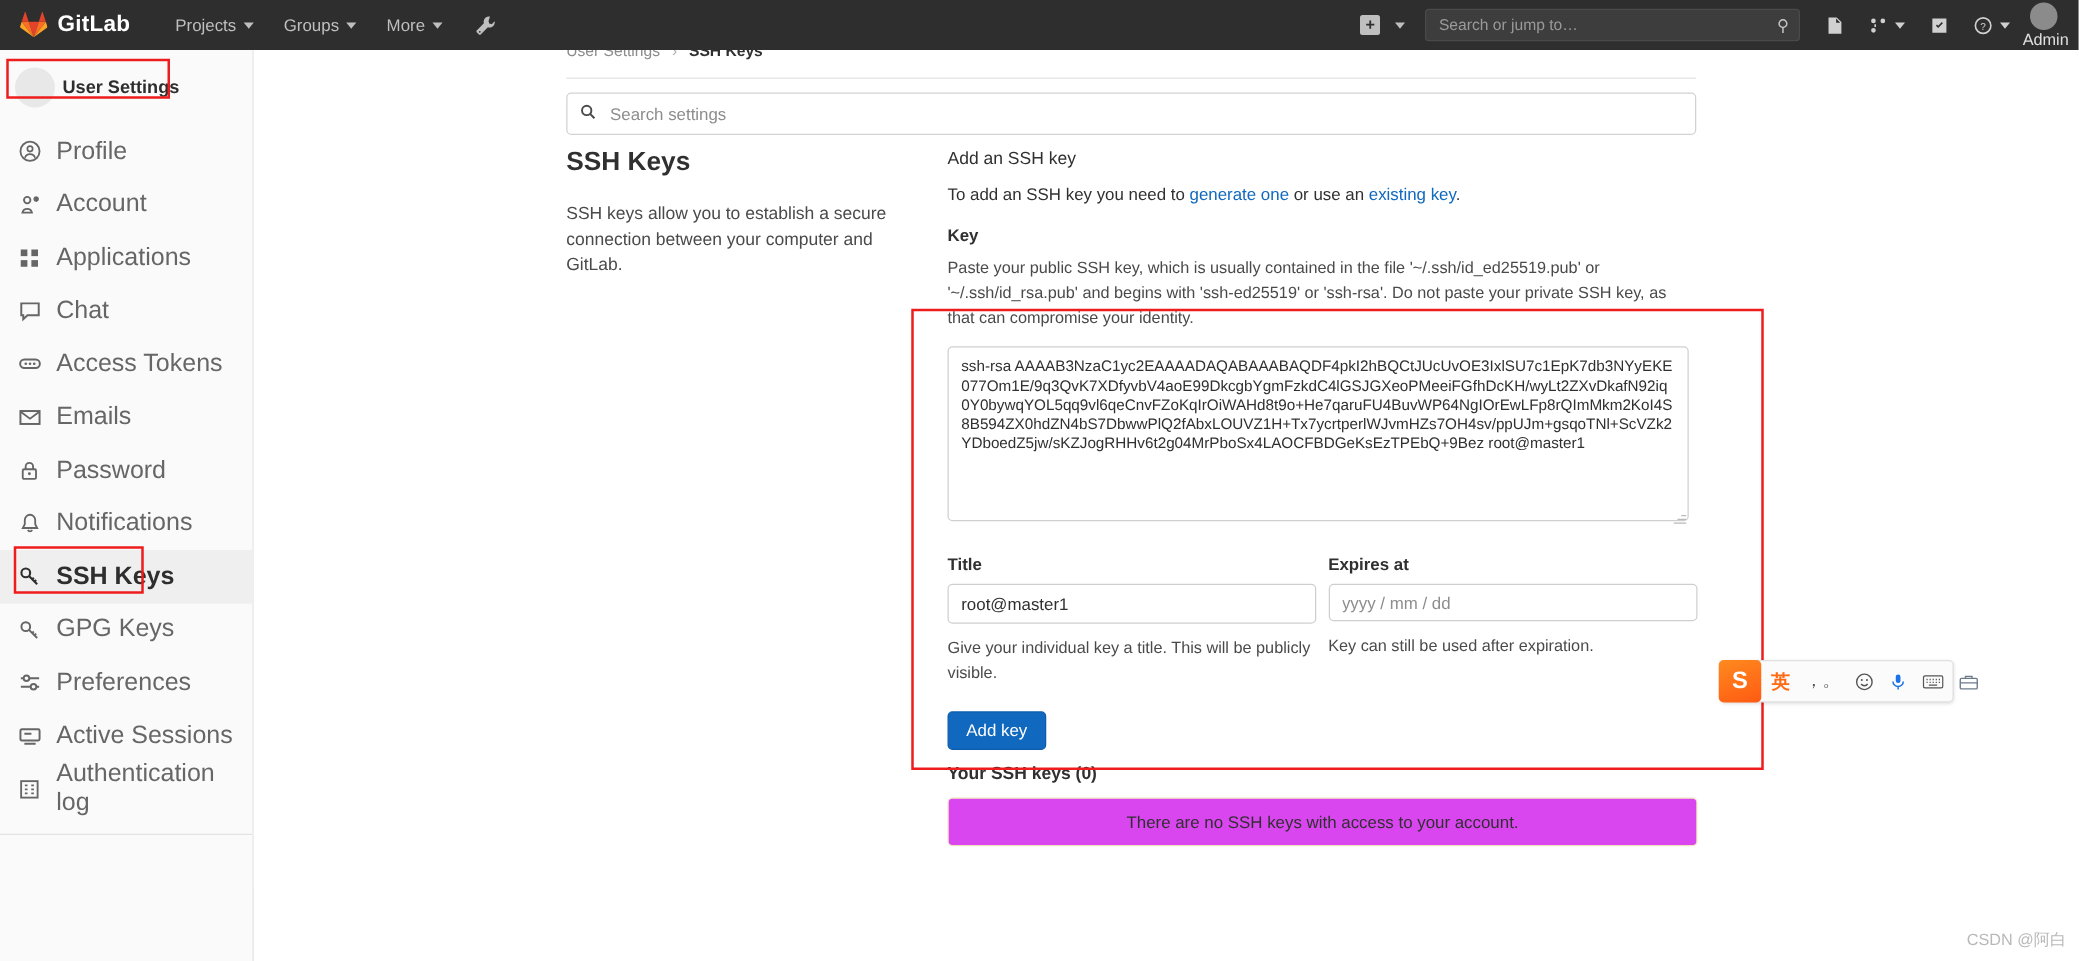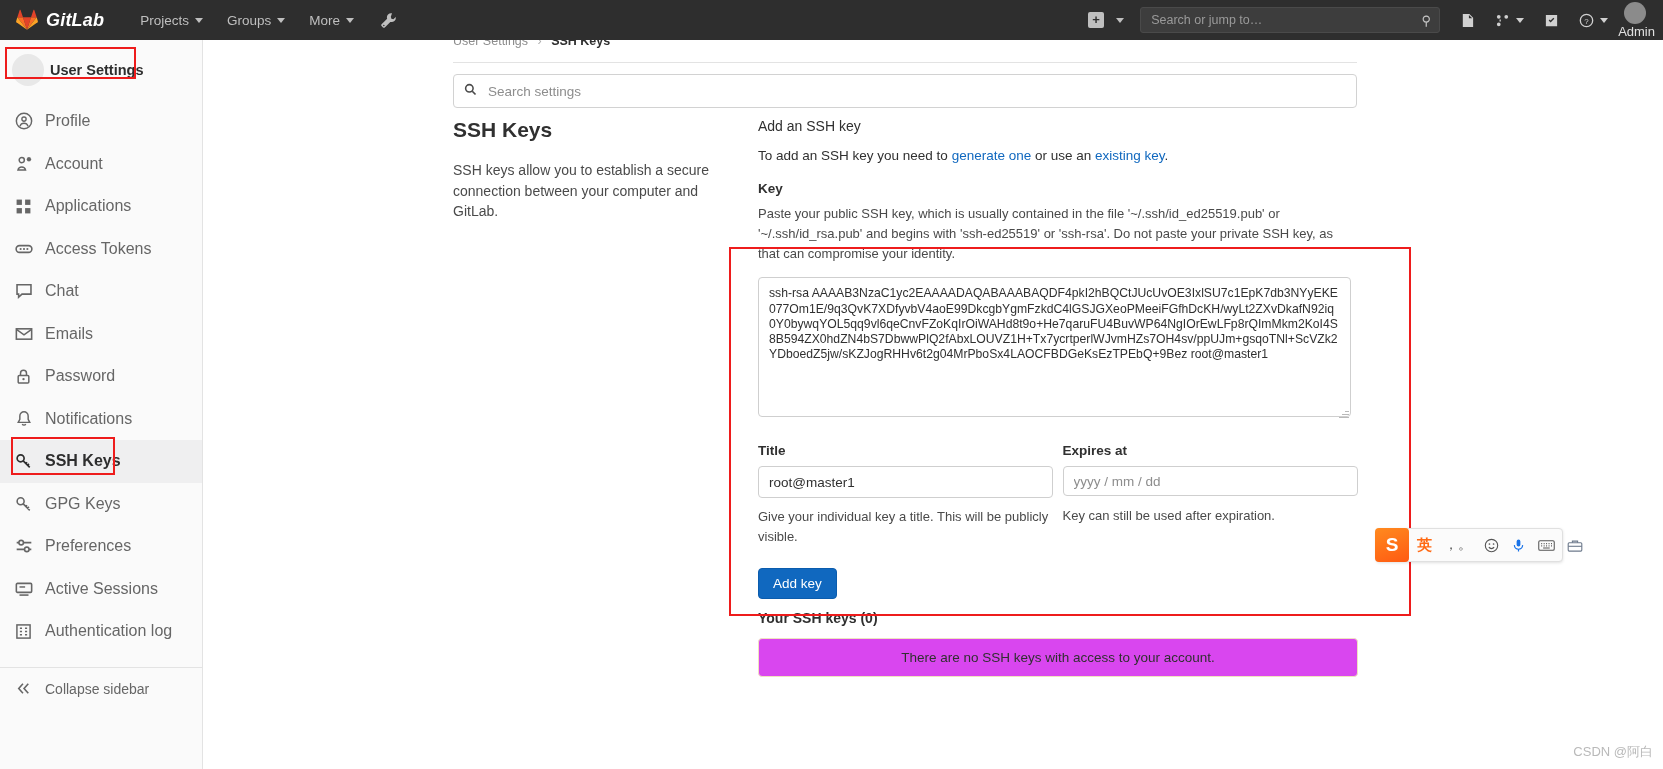--- a/index.html
+++ b/index.html
@@ -12,21 +12,21 @@
   }
   body { position: relative; }
 
   
   .navbar {
     position: absolute; top: 0; left: 0; width: 1663px; height: 40px;
     background: #2e2e2e; display: flex; align-items: center;
     z-index: 40;
   }
   .nav-left { display: flex; align-items: center; height: 40px; }
-  .gl-logo-wrap { display: flex; align-items: flex-end; padding: 0 6px 0 16px; font-style: italic; }
+  .gl-logo-wrap { display: flex; align-items: flex-start; padding: 0 6px 0 16px; }
   .gl-logo { width: 22px; height: 22px; }
   .gl-brand {
     color: #fff; font-size: 18px; font-weight: 600; letter-spacing: .2px;
     margin-left: 8px; margin-right: 18px;
   }
   .nav-item {
     color: #bfbfbf; font-size: 13.5px; padding: 0 12px; height: 40px;
     display: flex; align-items: center; cursor: pointer; white-space: nowrap;
   }
   .caret {
@@ -83,21 +83,21 @@
     margin-top: 6px;
   }
   .sb-avatar {
     width: 32px; height: 32px; border-radius: 50%; background: #e8e8e8;
     flex: none; margin-right: 4px; position: relative; left: 2px;
   }
   .sb-title { font-size: 14.5px; font-weight: 700; color: #2e2e2e; margin-left: 4px; }
   .sb-list { margin-top: 6px; }
   .sb-item {
     display: flex; align-items: center; height: 42.5px; padding-left: 14px;
-    color: #666; font-size: 16px; cursor: pointer; position: relative;
+    color: #666; font-size: 20px; cursor: pointer; position: relative;
   }
   .sb-item.active { background: #efeff0; color: #2e2e2e; font-weight: 700; }
   .sb-ico {
     width: 19px; height: 19px; margin-right: 12px; flex: none;
     display: flex; align-items: center; justify-content: center;
     color: #666;
   }
   .sb-item.active .sb-ico { color: #2e2e2e; }
   .sb-divider { border-top: 1px solid #e3e3e3; margin-top: 14px; }
   .sb-collapse {
@@ -348,41 +348,41 @@
             <rect x="1.5" y="9.5" width="5" height="5" fill="currentColor"></rect>
             <rect x="9.5" y="9.5" width="5" height="5" fill="currentColor"></rect>
           </svg>
       </span>
       <span>Applications</span>
     </div>
 
     <div class="sb-item">
       <span class="sb-ico">
         <svg width="18" height="18" viewBox="0 0 16 16">
+            <path d="M1.8 2.4h12.4v8.4H6.2L3.2 13.6v-2.8H1.8z" fill="none" stroke="currentColor" stroke-width="1.4"></path>
+          </svg>
+      </span>
+      <span>Chat</span>
+    </div>
+
+    <div class="sb-item">
+      <span class="sb-ico">
+        <svg width="18" height="18" viewBox="0 0 16 16">
             <rect x="1" y="5" width="14" height="6" rx="3" fill="none" stroke="currentColor" stroke-width="1.4"></rect>
             <circle cx="5" cy="8" r=".95" fill="currentColor"></circle>
             <circle cx="8" cy="8" r=".95" fill="currentColor"></circle>
             <circle cx="11" cy="8" r=".95" fill="currentColor"></circle>
           </svg>
       </span>
       <span>Access Tokens</span>
     </div>
 
     <div class="sb-item">
       <span class="sb-ico">
         <svg width="18" height="18" viewBox="0 0 16 16">
-            <path d="M1.8 2.4h12.4v8.4H6.2L3.2 13.6v-2.8H1.8z" fill="none" stroke="currentColor" stroke-width="1.4"></path>
-          </svg>
-      </span>
-      <span>Chat</span>
-    </div>
-
-    <div class="sb-item">
-      <span class="sb-ico">
-        <svg width="18" height="18" viewBox="0 0 16 16">
             <rect x="1.2" y="3.4" width="13.6" height="9.2" fill="none" stroke="currentColor" stroke-width="1.4"></rect>
             <path d="M1.6 4.1L8 8.8l6.4-4.7" fill="none" stroke="currentColor" stroke-width="1.3"></path>
           </svg>
       </span>
       <span>Emails</span>
     </div>
 
     <div class="sb-item">
       <span class="sb-ico">
         <svg width="17" height="17" viewBox="0 0 16 16">
@@ -451,28 +451,20 @@
         <svg width="17" height="17" viewBox="0 0 16 16">
             <rect x="1.8" y="1.8" width="12.4" height="12.4" fill="none" stroke="currentColor" stroke-width="1.4"></rect>
             <path d="M4.6 5h2M9.4 5h2M4.6 8h2M9.4 8h2M4.6 11h2M9.4 11h2" stroke="currentColor" stroke-width="1.3"></path>
           </svg>
       </span>
       <span>Authentication log</span>
     </div>
   </div>
 
   <div class="sb-divider"></div>
-  <div class="sb-collapse">
-    <span class="sb-ico">
-      <svg width="17" height="17" viewBox="0 0 16 16">
-          <path d="M7.5 3.5L3.5 8l4 4.5M12.5 3.5L8.5 8l4 4.5" fill="none" stroke="currentColor" stroke-width="1.5"></path>
-        </svg>
-    </span>
-    <span>Collapse sidebar</span>
-  </div>
 </div>
 
 <div class="main">
 
   <div class="breadcrumb">
     <span>User Settings</span>
     <span class="bc-sep">›</span>
     <span class="bc-strong">SSH Keys</span>
   </div>
   <div class="bc-rule"></div>

